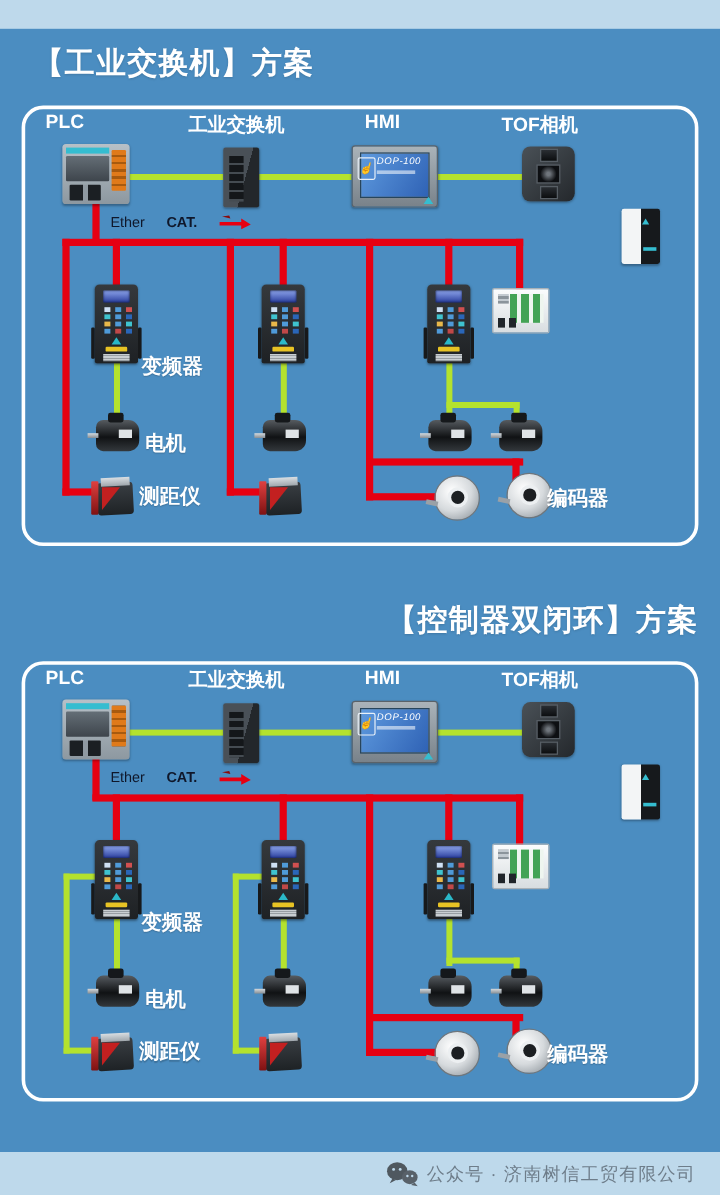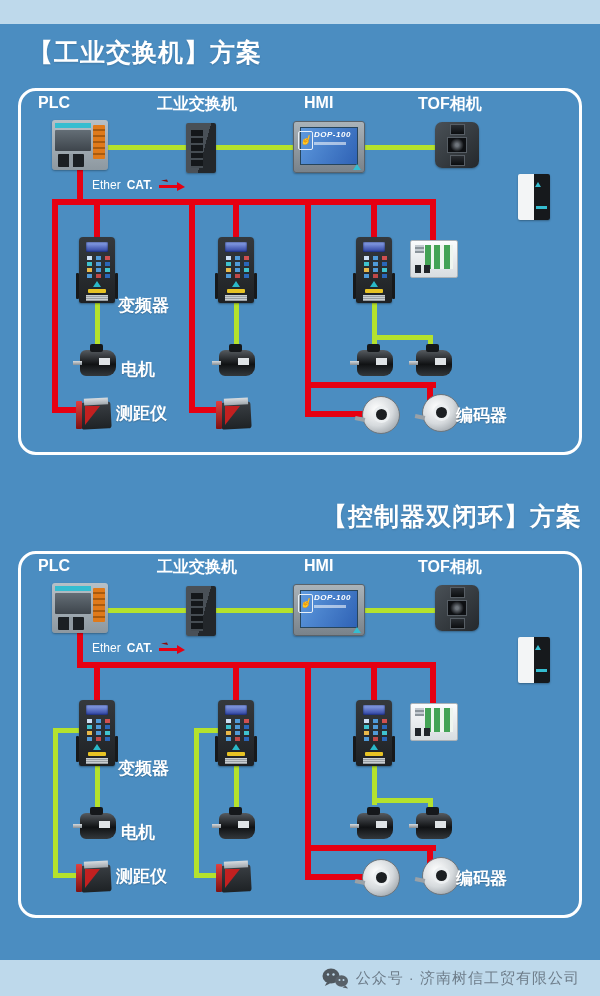--- a/index.html
+++ b/index.html
@@ -16,38 +16,38 @@
          border-radius:18px;z-index:0;}
   
   .nlabel{position:absolute;color:#fff;font-size:16px;font-weight:bold;z-index:3;white-space:nowrap;}
   .dlabel{position:absolute;color:#fff;font-size:17px;font-weight:bold;z-index:3;white-space:nowrap;
           text-shadow:0 1px 1px rgba(0,0,0,.2);}
   
   .ln{position:absolute;z-index:1;}
   .lr{background:#e60012;}
   .lg{background:#b4e22e;}
   
-  .ecat{position:absolute;z-index:3;color:#ffffff;font-size:12px;white-space:nowrap;display:flex;align-items:center;gap:6px;}
+  .ecat{position:absolute;z-index:3;color:#0f172a;font-size:12px;white-space:nowrap;display:flex;align-items:center;gap:18px;}
   .ecat b{font-weight:bold;}
   
   .dev{position:absolute;z-index:2;}
   
   .plc{width:56px;height:50px;background:linear-gradient(#b7c0c7,#8d98a0);border-radius:3px;box-shadow:0 1px 2px rgba(0,0,0,.3);}
   .plc-stripe{left:3px;top:3px;width:36px;height:5px;background:#35bdd0;}
   .plc-panel{left:3px;top:10px;width:36px;height:21px;background:linear-gradient(#646e76,#3e454c);border-radius:1px;}
   .plc-orange{right:3px;top:5px;width:12px;height:34px;background:repeating-linear-gradient(#e07a1a 0 4px,#a85a0e 4px 6px);border-radius:1px;}
   .plc-ports{left:6px;bottom:3px;width:26px;height:13px;background:linear-gradient(90deg,#1b1f23 0 11px,#8f99a1 11px 15px,#1b1f23 15px 26px);border-radius:1px;}
   
   .sw{width:30px;height:50px;background:linear-gradient(105deg,#495057 0 58%,#23272b 58%);border-radius:2px;box-shadow:0 1px 2px rgba(0,0,0,.3);}
   .sw-ports{left:5px;top:7px;width:12px;height:38px;background:repeating-linear-gradient(#14171a 0 5.6px,#454c52 5.6px 7.6px);}
   
   .hmi{width:70px;height:50px;background:linear-gradient(#aab3b9,#79828a);border:1px solid #5a6269;border-radius:3px;box-shadow:0 1px 2px rgba(0,0,0,.3);}
   .hmi-screen{left:6px;top:5px;right:6px;bottom:7px;background:linear-gradient(120deg,#5e9ade,#2f62b5);border:1px solid #27455c;}
   .hmi-hand{left:4px;top:9px;width:13px;height:17px;border:1px solid #e8f0f8;border-radius:2px;color:#fff;font-size:9px;line-height:16px;text-align:center;}
-  .hmi-model{left:20px;top:8px;color:#fff;font-size:8px;font-weight:bold;letter-spacing:.5px;text-align:right;}
+  .hmi-model{left:20px;top:8px;color:#fff;font-size:8px;font-weight:normal;letter-spacing:.5px;text-align:right;}
   .hmi-sub{left:20px;top:20px;width:32px;height:3px;background:rgba(255,255,255,.55);}
   .hmi-delta{right:3px;bottom:2px;width:0;height:0;border-left:4px solid transparent;border-right:4px solid transparent;border-bottom:6px solid #35bdd0;}
   
   .tof{width:44px;height:46px;background:linear-gradient(135deg,#4a5157,#24282c);border-radius:7px;
        display:flex;flex-direction:column;align-items:center;justify-content:center;gap:2px;box-shadow:0 1px 2px rgba(0,0,0,.3);}
   .tof i{position:static;}
   .lens-s{width:13px;height:9px;background:linear-gradient(#2a2e33,#0b0d0f);border:1px solid #575e65;}
   .lens-b{width:18px;height:14px;background:radial-gradient(circle at 50% 50%,#70767d 12%,#0d0f12 60%);border:1px solid #575e65;}
   
   .psu{width:32px;height:46px;background:linear-gradient(90deg,#f3f5f6 0 16px,#16191c 16px);border-radius:2px;box-shadow:0 1px 2px rgba(0,0,0,.3);}

